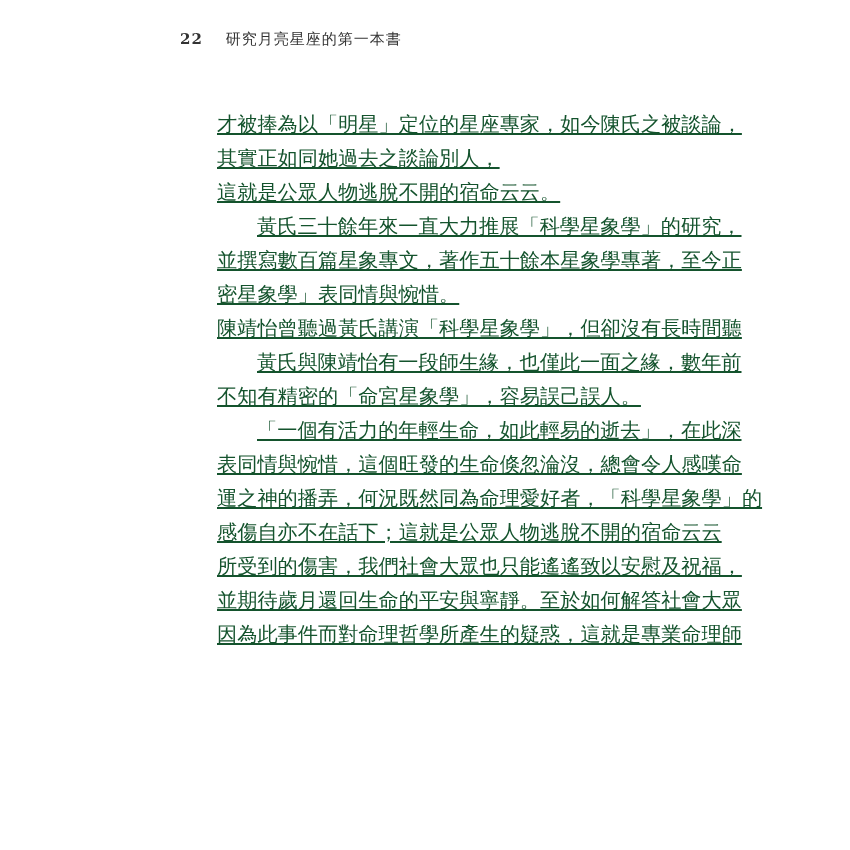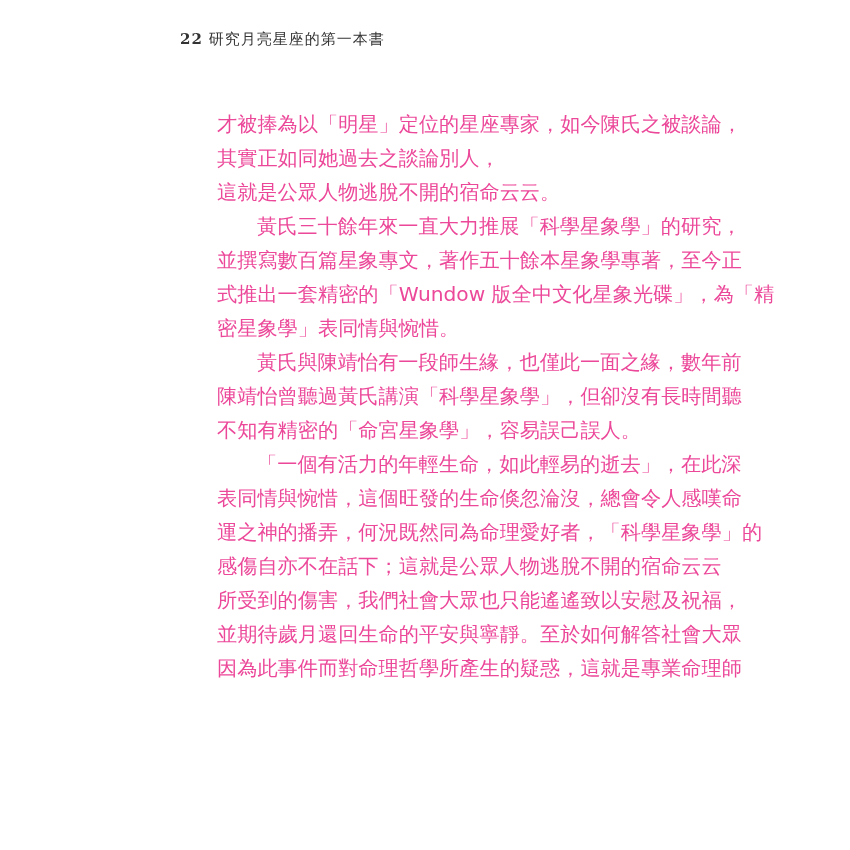--- a/index.html
+++ b/index.html
@@ -18,35 +18,36 @@
       position: absolute;
       left: 180px;
       top: 30px;
       font-family: "DejaVu Serif", serif;
       font-size: 15px;
       color: #333;
       letter-spacing: 1px;
       white-space: nowrap;
     }
     .header .page-num {
-      margin-right: 0;
+      margin-right: 17px;
       font-weight: bold;
     }
     .header .running-title {
       font-weight: normal;
     }
     .body-text {
       position: absolute;
       left: 217px;
       top: 107px;
       width: 440px;
       font-family: "DejaVu Sans", sans-serif;
       font-size: 20.2px;
       line-height: 34px;
-      color: #ec4899;
+      color: #14532d;
+      text-decoration: underline;
     }
     .line {
       display: block;
       white-space: nowrap;
       height: 34px;
     }
     .line.indent {
       padding-left: 40px;
     }
   </style>
@@ -57,24 +58,23 @@
   <span class="page-num">22</span>
   <span class="running-title">研究月亮星座的第一本書</span>
 </div>
 
 <div class="body-text">
   <span class="line">才被捧為以「明星」定位的星座專家，如今陳氏之被談論，</span>
   <span class="line">其實正如同她過去之談論別人，</span>
   <span class="line">這就是公眾人物逃脫不開的宿命云云。</span>
   <span class="line indent">黃氏三十餘年來一直大力推展「科學星象學」的研究，</span>
   <span class="line">並撰寫數百篇星象專文，著作五十餘本星象學專著，至今正</span>
-  <span class="line">式推出一套精密的「Wundow 版全中文化星象光碟」，為「精</span>
   <span class="line">密星象學」表同情與惋惜。</span>
+  <span class="line">陳靖怡曾聽過黃氏講演「科學星象學」，但卻沒有長時間聽</span>
   <span class="line indent">黃氏與陳靖怡有一段師生緣，也僅此一面之緣，數年前</span>
-  <span class="line">陳靖怡曾聽過黃氏講演「科學星象學」，但卻沒有長時間聽</span>
   <span class="line">不知有精密的「命宮星象學」，容易誤己誤人。</span>
   <span class="line indent">「一個有活力的年輕生命，如此輕易的逝去」，在此深</span>
   <span class="line">表同情與惋惜，這個旺發的生命倏忽淪沒，總會令人感嘆命</span>
   <span class="line">運之神的播弄，何況既然同為命理愛好者，「科學星象學」的</span>
   <span class="line">感傷自亦不在話下；這就是公眾人物逃脫不開的宿命云云</span>
   <span class="line">所受到的傷害，我們社會大眾也只能遙遙致以安慰及祝福，</span>
   <span class="line">並期待歲月還回生命的平安與寧靜。至於如何解答社會大眾</span>
   <span class="line">因為此事件而對命理哲學所產生的疑惑，這就是專業命理師</span>
 </div>
 

